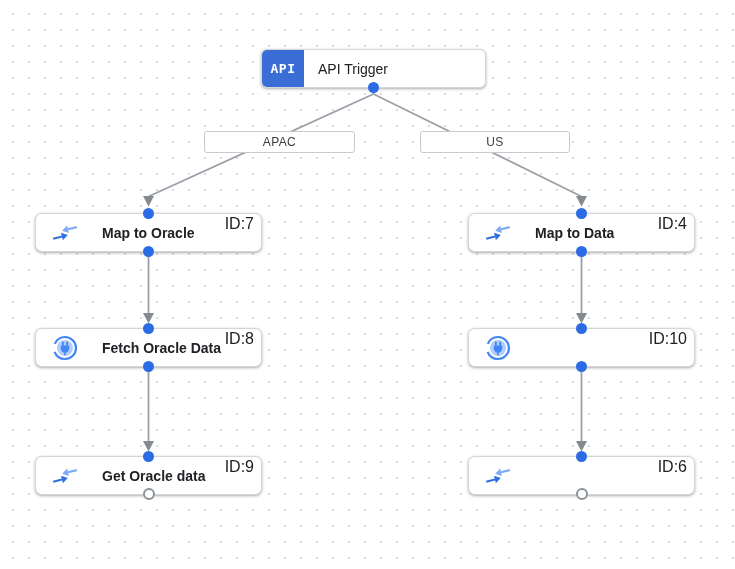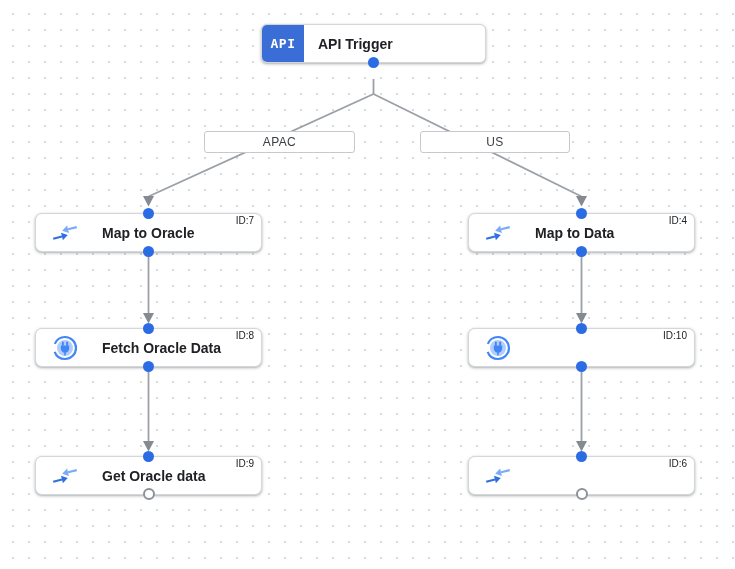--- a/index.html
+++ b/index.html
@@ -25,30 +25,30 @@
   }
   .edges{position:absolute; left:0; top:0; z-index:1;}
   .node{
     position:absolute; z-index:2; background:#fff; border:1px solid var(--node-border);
     border-radius:7px; box-shadow:0 1px 2px rgba(60,64,67,.28), 0 1px 3px 1px rgba(60,64,67,.12);
     display:flex; align-items:center; box-sizing:border-box;
   }
   .task-node{width:227px; height:39px; padding-left:16px;}
   .task-node .icon{width:26px; height:26px; flex:0 0 auto; display:flex; align-items:center; justify-content:center;}
   .task-node .title{margin-left:24px; font-size:14px; font-weight:600; color:var(--title-color); white-space:nowrap;}
-  .id-label{position:absolute; top:1px; right:7px; font-size:10px; color:var(--id-color); font-weight:400;}
+  .id-label{position:absolute; top:1px; right:7px; font-size:16px; color:var(--id-color); font-weight:400;}
   .pos-l1{left:35px; top:213px;} .pos-l2{left:35px; top:328px;} .pos-l3{left:35px; top:456px;}
   .pos-r1{left:468px; top:213px;} .pos-r2{left:468px; top:328px;} .pos-r3{left:468px; top:456px;}
-  .trigger-node{left:261px; top:24px; width:225px; height:39px; border-radius:6px;}
+  .trigger-node{left:261px; top:49px; width:225px; height:39px; border-radius:6px;}
   .trigger-icon{
     width:42px; height:100%; background:var(--api-blue); border-radius:5px 0 0 5px;
     color:#fff; font-family:"DejaVu Sans Mono", monospace; font-weight:bold; font-size:13px;
     display:flex; align-items:center; justify-content:center; letter-spacing:.5px; flex:0 0 auto;
   }
-  .trigger-node .title{margin-left:14px; font-size:14px; font-weight:700; color:var(--title-color);}
+  .trigger-node .title{margin-left:14px; font-size:14px; font-weight:400; color:var(--title-color);}
   .port{
     position:absolute; width:11px; height:11px; border-radius:50%;
     background:var(--port-blue); left:50%; margin-left:-5.5px; z-index:3;
   }
   .port-top{top:-6px;} .port-bottom{bottom:-6px;}
   .port-terminal{background:#fff; border:2px solid #8d9297; box-sizing:border-box; width:12px; height:12px; margin-left:-6px;}
   .branch-label{
     position:absolute; z-index:2; background:#fff; border:1px solid #c6c9cd; border-radius:3px;
     display:flex; align-items:center; justify-content:center;
     font-size:12px; color:var(--branch-text); letter-spacing:.4px; box-sizing:border-box;

